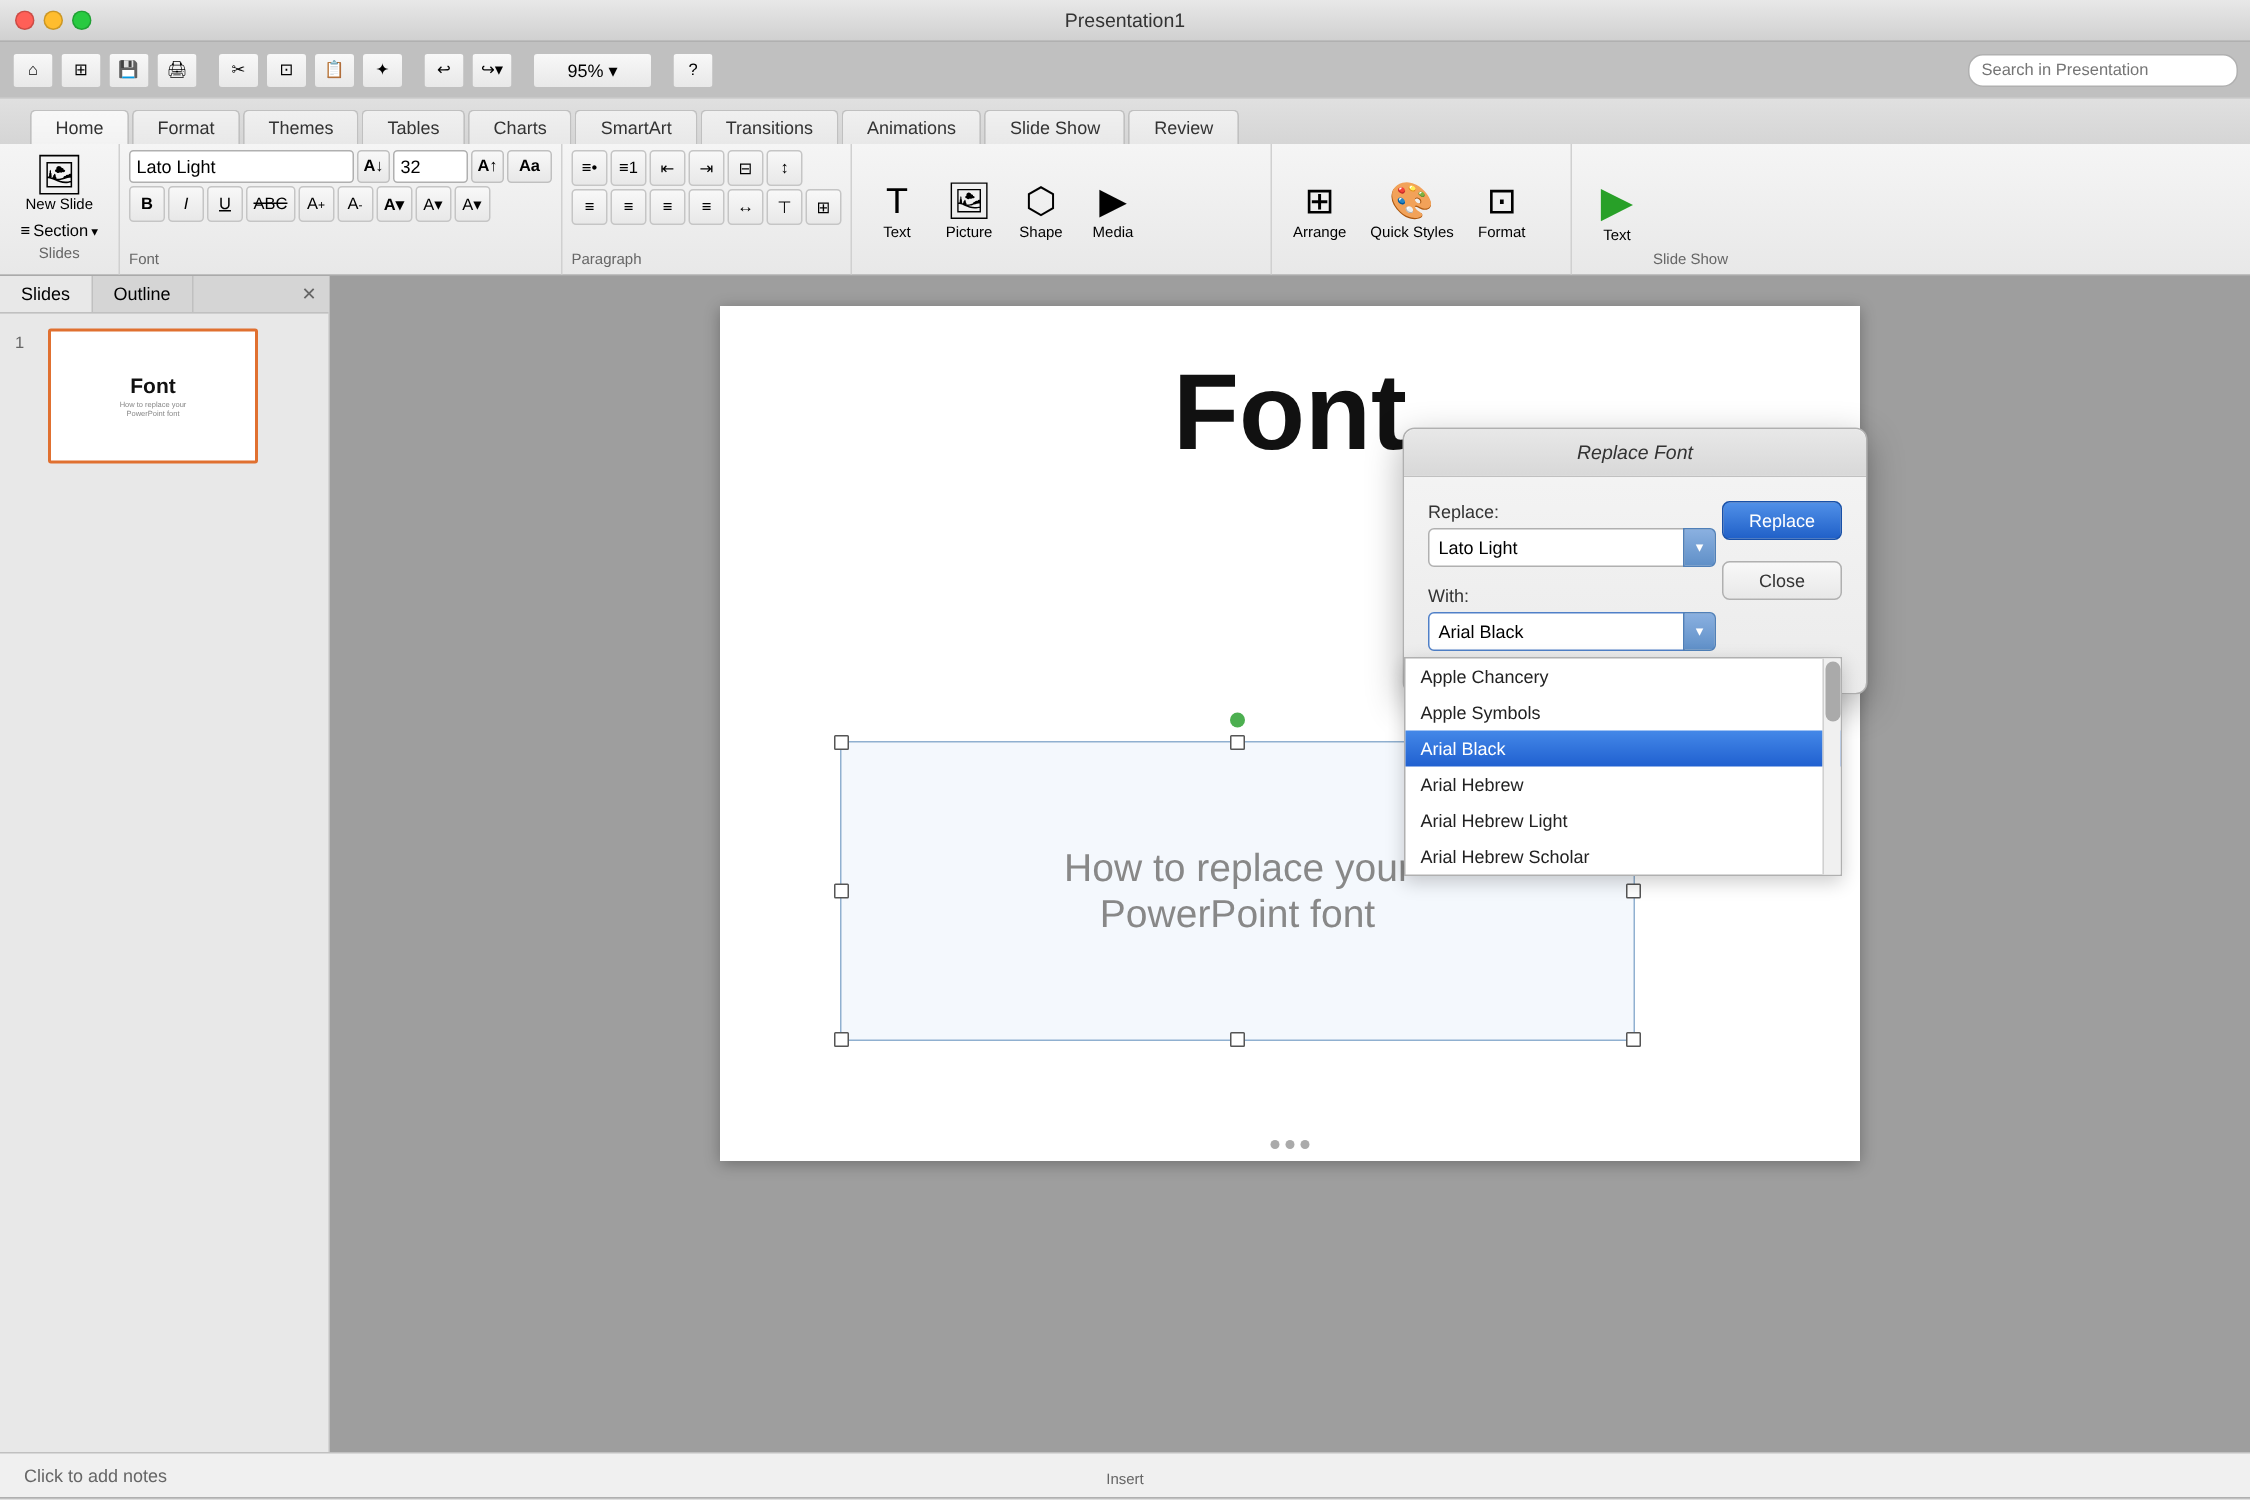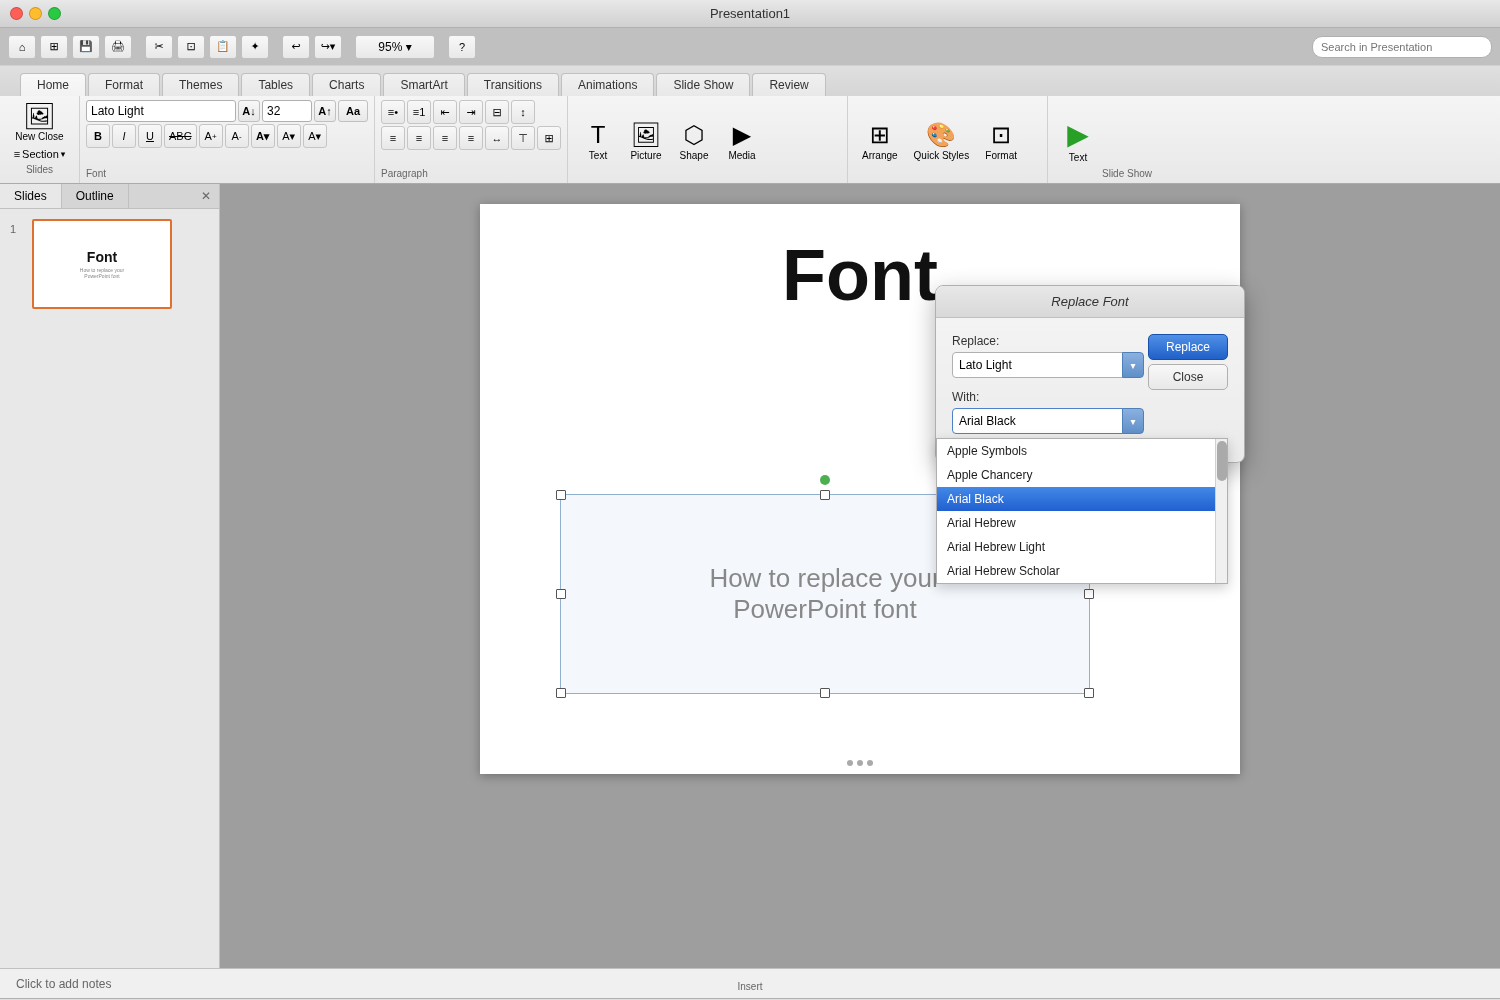--- a/index.html
+++ b/index.html
@@ -329,21 +329,21 @@
       display: flex; align-items: center; justify-content: center;
       color: white; font-size: 10px;
       margin-left: -5px;
     }
     .dialog-buttons {
       position: absolute;
       top: 16px;
       right: 16px;
       display: flex;
       flex-direction: column;
-      gap: 4px;
+      gap: 14px;
     }
     .dialog-btn {
       width: 80px; height: 26px;
       border-radius: 5px;
       border: 1px solid #b0b0b0;
       font-size: 12px;
       cursor: pointer;
       display: flex; align-items: center; justify-content: center;
     }
     .dialog-btn-replace {
@@ -520,21 +520,21 @@
   <div class="tab">Animations</div>
   <div class="tab">Slide Show</div>
   <div class="tab">Review</div>
 </div>
 
 <div class="ribbon-full">
 
   <div class="new-slide-area">
     <div class="new-slide-btn">
       <div style="font-size:26px; line-height:1.1;">🖼</div>
-      <div style="font-size:10px; font-weight:500;">New Close</div>
+      <div style="font-size:10px; font-weight:500;">New Slide</div>
     </div>
     <div style="margin-top:2px;" class="section-btn">
       <span style="font-size:11px;">≡</span>
       <span style="font-size:11px;">Section</span>
       <span style="font-size:9px;">▾</span>
     </div>
     <div class="rg-label">Slides</div>
   </div>
 
   <div class="rg" style="min-width:220px; align-items:flex-start;">
@@ -706,22 +706,22 @@
 
       <div class="dialog-label">With:</div>
       <div class="dialog-select-row" style="position:relative;">
         <div style="flex:1; height:26px; border:1px solid #5080c8; border-radius:4px 0 0 4px; background:white; display:flex; align-items:center; padding:0 6px; font-size:12px;">Arial Black</div>
         <div class="dialog-dropdown-arrow">▾</div>
       </div>
 
       <div class="font-dropdown">
         <div class="font-list-container">
           <div style="flex:1;">
+            <div class="font-list-item">Apple Chancery</div>
             <div class="font-list-item">Apple Symbols</div>
-            <div class="font-list-item">Apple Chancery</div>
             <div class="font-list-item selected">Arial Black</div>
             <div class="font-list-item">Arial Hebrew</div>
             <div class="font-list-item">Arial Hebrew Light</div>
             <div class="font-list-item">Arial Hebrew Scholar</div>
           </div>
           <div class="font-scrollbar">
             <div style="width:10px; height:40px; background:#aaa; border-radius:5px; margin:2px auto;"></div>
           </div>
         </div>
       </div>

